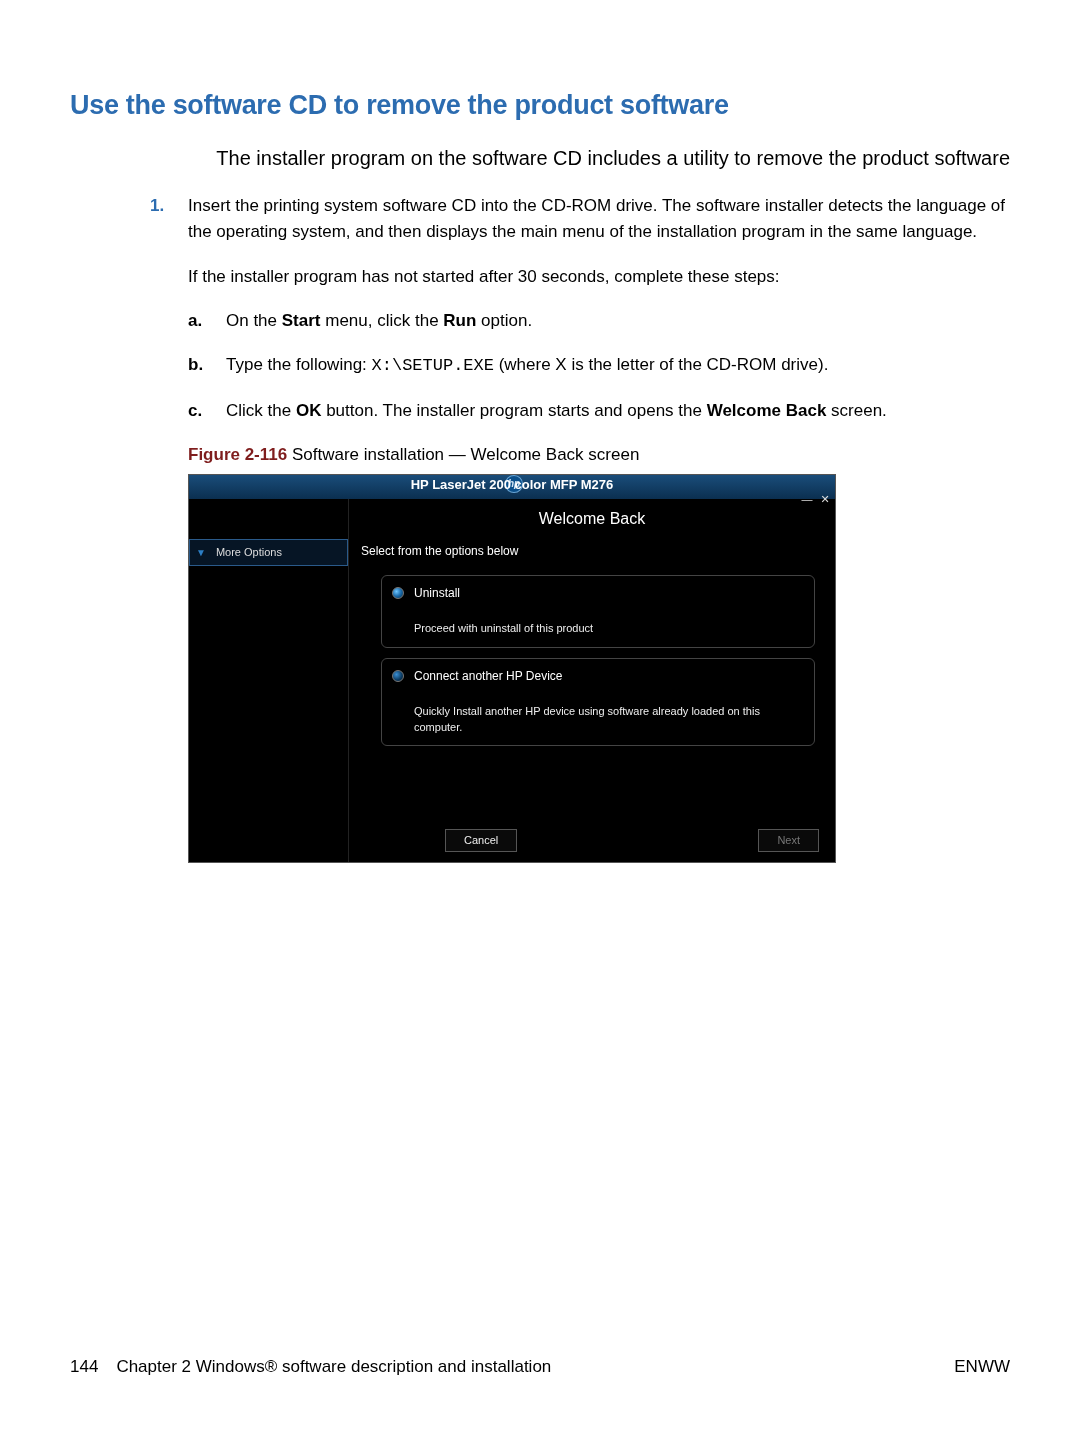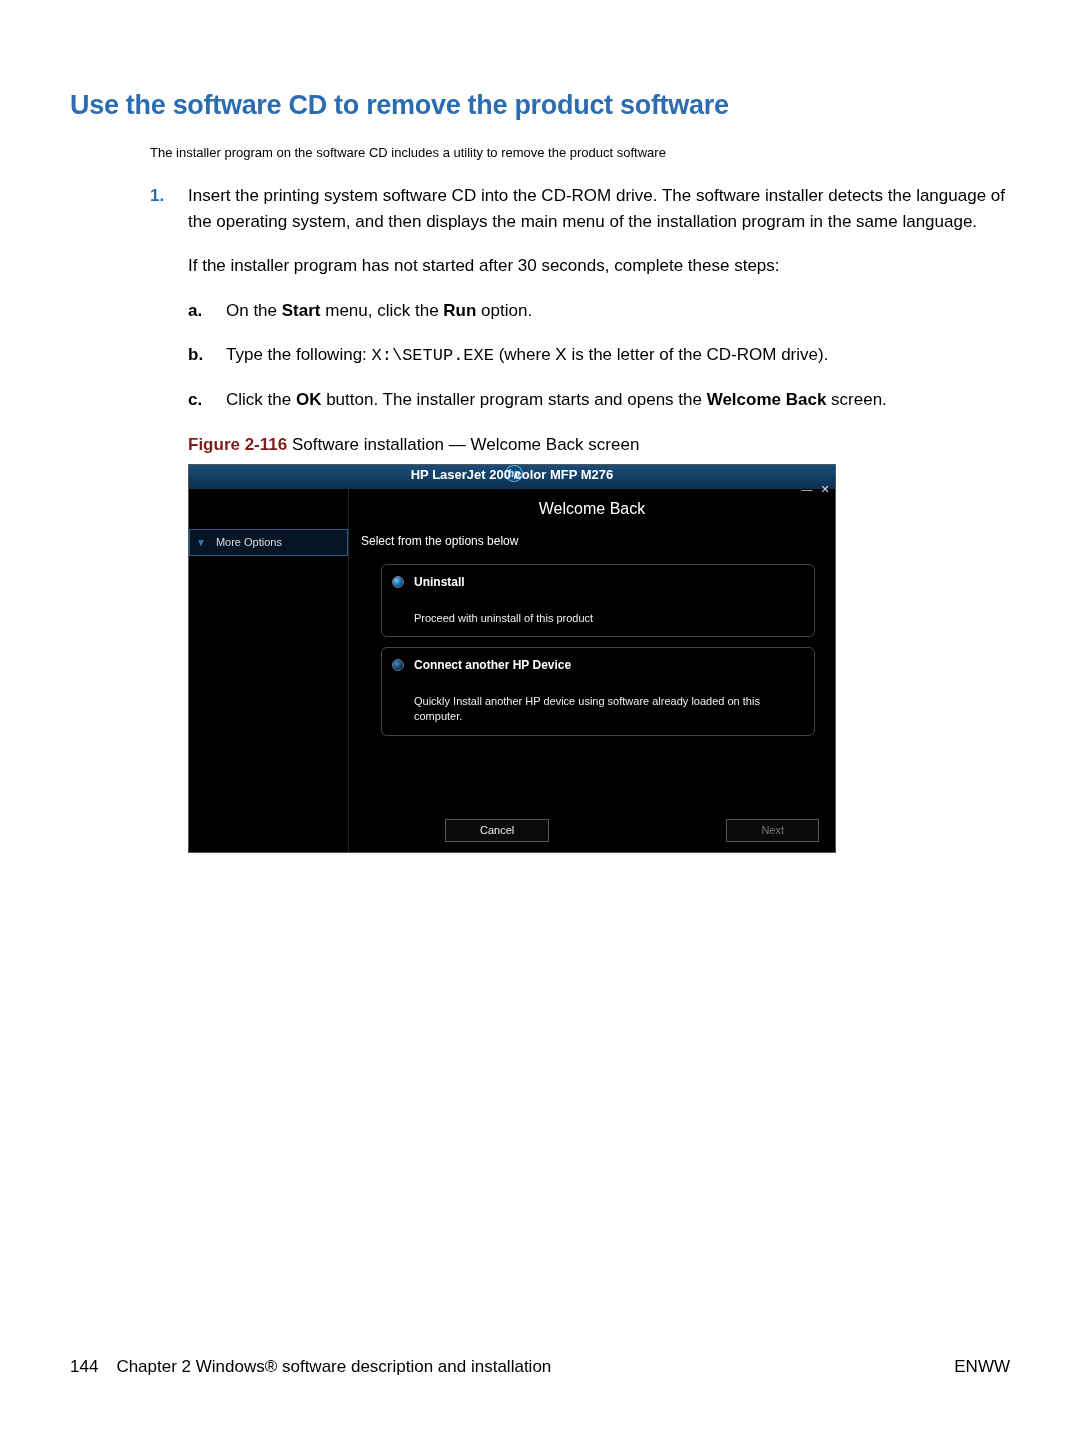--- a/index.html
+++ b/index.html
@@ -16,23 +16,24 @@
   }
   .main-heading {
     color: #2c6cb0;
     font-weight: bold;
     font-size: 27px;
     margin-bottom: 22px;
     letter-spacing: -0.3px;
   }
   .intro {
     margin-left: 80px;
-    font-size: 13px;
+    font-size: 20px;
     line-height: 1.5;
     margin-bottom: 20px;
+    text-align: right;
   }
   .ol-item {
     display: flex;
     margin-left: 80px;
     margin-bottom: 18px;
     font-size: 17px;
     line-height: 1.55;
   }
   .ol-marker {
     color: #2c6cb0;
@@ -173,35 +174,35 @@
     width: 12px; height: 12px;
     border-radius: 50%;
     border: 1px solid #777;
     background: radial-gradient(circle at 35% 35%, #3b8fd4 0%, #0b3a60 60%, #021322 100%);
     margin-top: 3px;
     flex-shrink: 0;
   }
   .radio.selected {
     background: radial-gradient(circle at 35% 35%, #6fc6ff 0%, #1a6bab 50%, #052944 100%);
   }
-  .opt-title { font-weight: bold; font-size: 12px; color: #fff; }
+  .opt-title { font-weight: normal; font-size: 12px; color: #fff; }
   .opt-desc { font-size: 11px; color: #eee; line-height: 1.4; margin-top: 19px; }
   .btn-row {
     position: absolute;
     bottom: 10px;
     left: 0; right: 0;
     display: flex;
     padding: 0 16px;
   }
   .install-btn {
     border: 1px solid #555;
     background: #0a0a0a;
     color: #eee;
     font-size: 11px;
-    padding: 2px 34px;
+    padding: 2px 18px;
     margin-left: 80px;
   }
   .install-btn.next {
     margin-left: auto;
     color: #777;
   }
 
   .footer {
     position: absolute;
     bottom: 60px;

